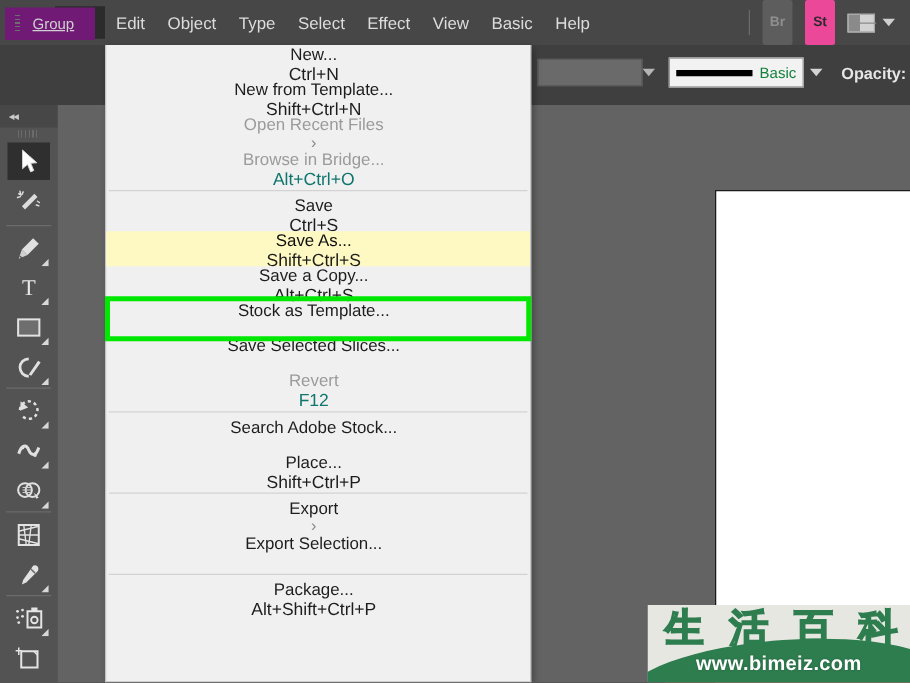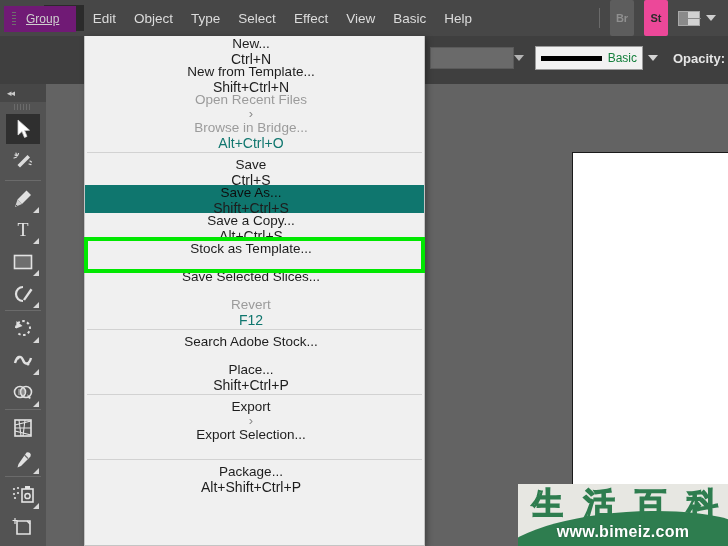--- a/index.html
+++ b/index.html
@@ -211,21 +211,21 @@
   .mrow .lbl { flex: 1; }
   .mrow .acc { color: #1d1d1d; font-size: 14px; }
   .mrow.disabled .acc { color: #0f766e; }
   .mrow .sub-arrow {
     font-size: 13px; color: #8a8a8a; line-height: 1;
   }
   .msep {
     height: 1px; background: #d2d2d2; margin: 4px 2px;
   }
   .mrow.highlighted {
-    background: #0f766e;
+    background: #fef9c3;
     color: #0e0e0e;
   }
   .highlight-outline {
     position: absolute;
     left: 0; width: 341px;
     border: 4px solid #00e800;
     pointer-events: none;
     z-index: 45;
   }
 

